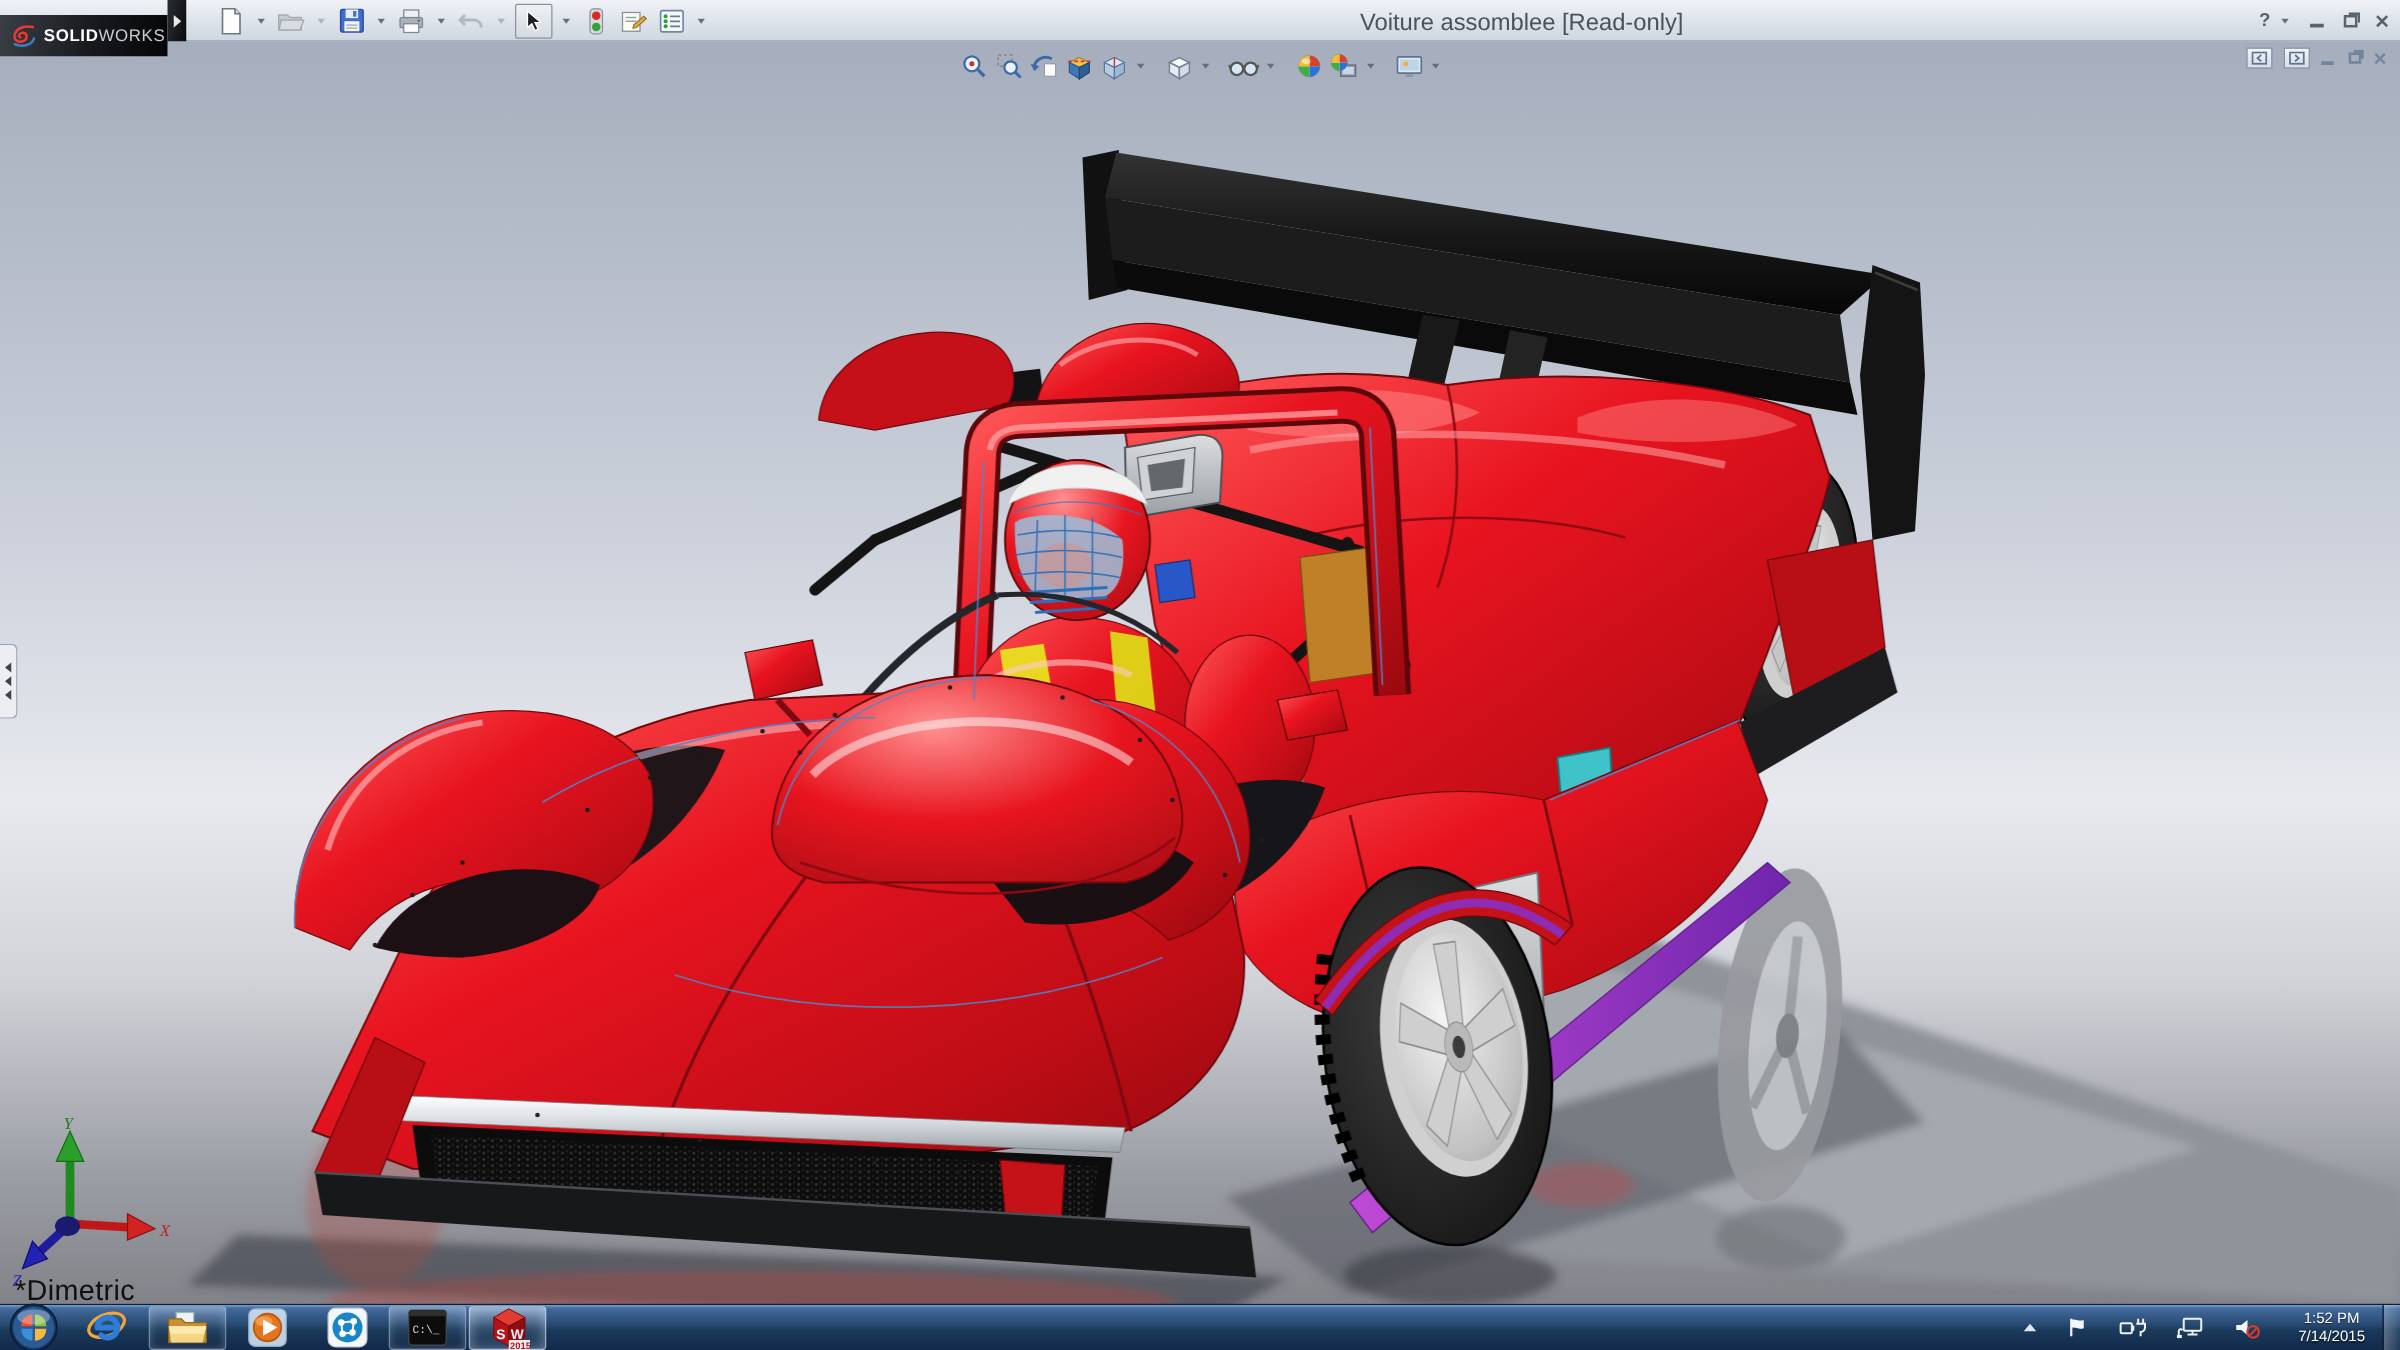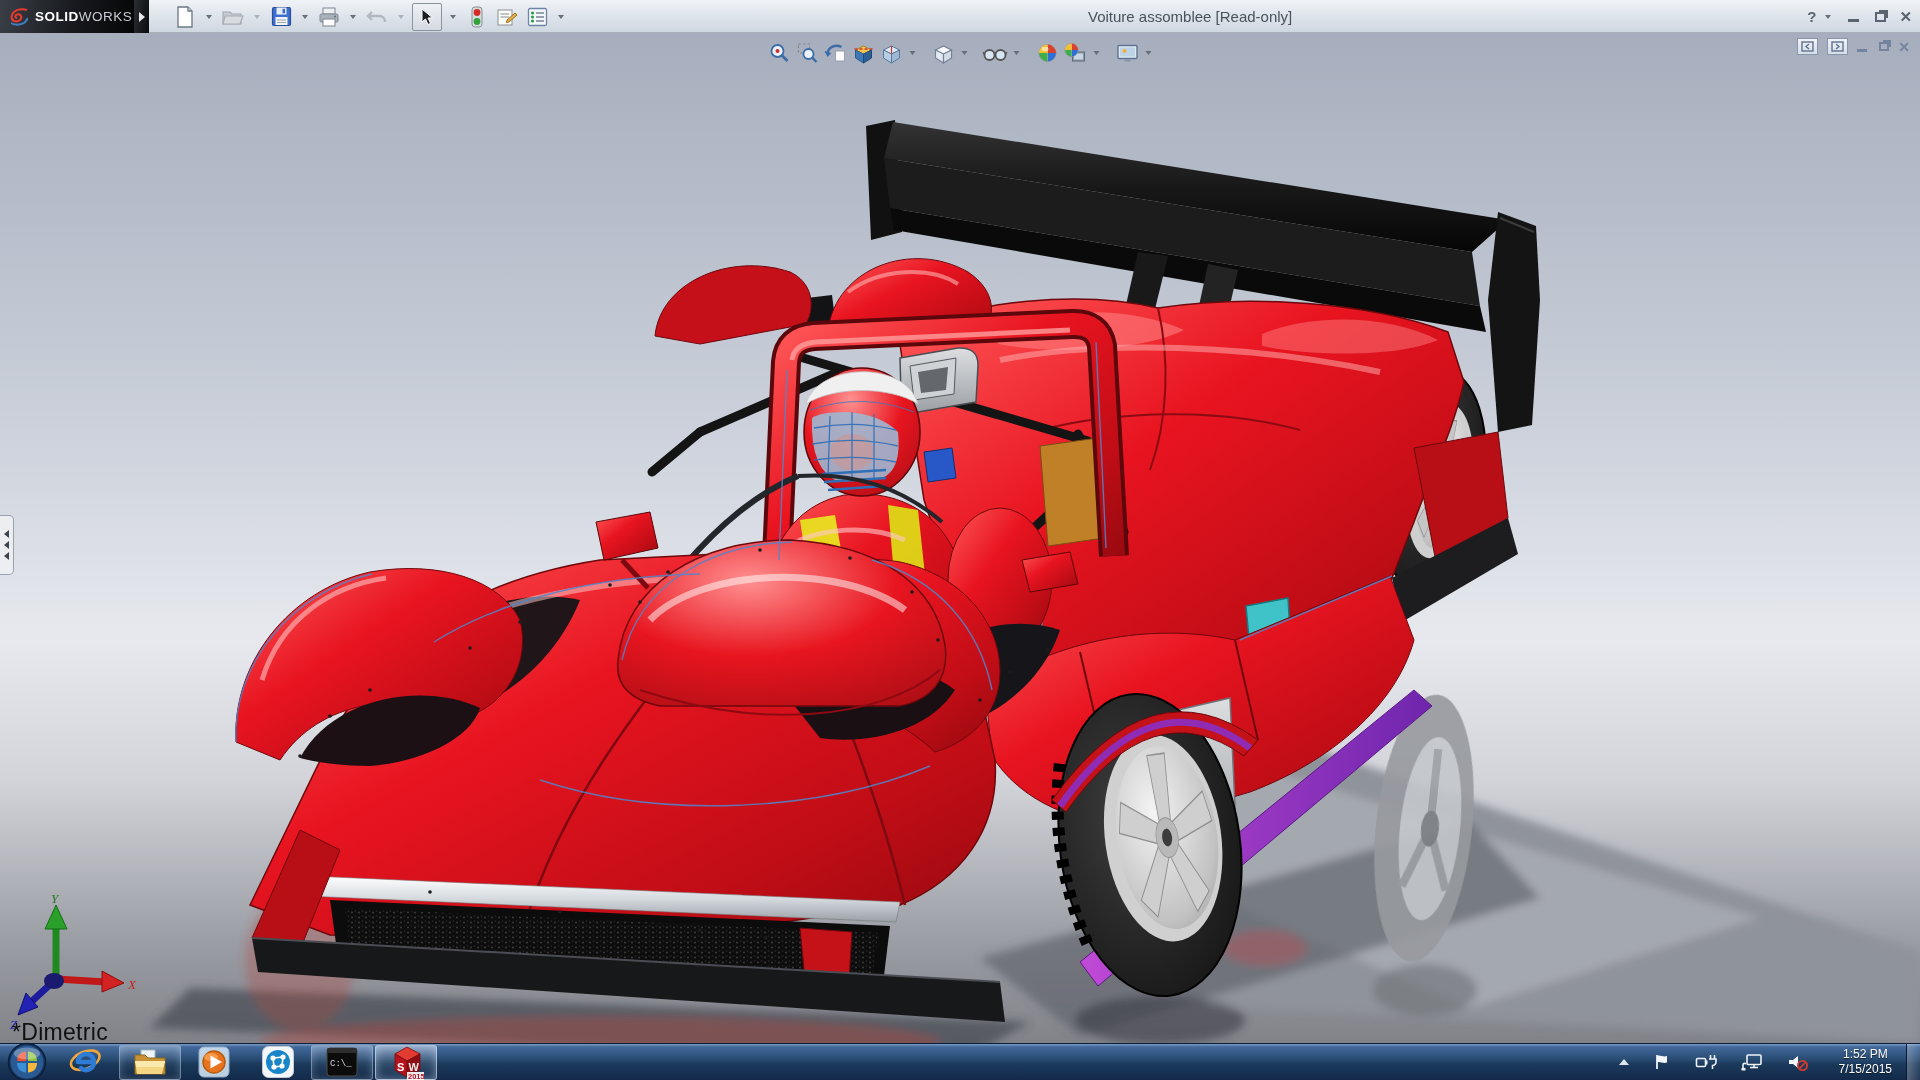--- a/index.html
+++ b/index.html
@@ -2,37 +2,37 @@
 <html><head>
 <meta charset="utf-8">
 <style>
   * { margin:0; padding:0; box-sizing:border-box; }
   html,body { width:1920px; height:1080px; overflow:hidden; font-family:"Liberation Sans",sans-serif; background:#c7ccd4; }
   .app { position:relative; width:1920px; height:1080px; }
 
   
   .titlebar { position:absolute; top:0; left:0; width:1920px; height:33px;
     background:linear-gradient(#f0f3f7,#dde3ea 55%,#cfd7e0); border-bottom:1px solid #a8b0ba; z-index:30; }
-  .sw-logo { position:absolute; left:0; top:0; height:33px; width:134px;
+  .sw-logo { position:absolute; left:0; top:12px; height:33px; width:134px;
     background:linear-gradient(100deg,#3a3f46,#17191d 55%,#050607); display:flex; align-items:center; padding-left:8px; }
   .sw-glyph { width:22px; height:20px; margin-right:5px; }
   .sw-word { color:#fff; font-size:13.5px; letter-spacing:.5px; font-weight:bold; }
   .sw-word .lite { font-weight:normal; color:#c8cdd3; }
   .sw-flyout { position:absolute; left:134px; top:0; width:15px; height:33px;
     background:linear-gradient(100deg,#2a2e33,#0a0b0d); display:flex; align-items:center; justify-content:center; }
   .sw-flyout .tri { width:0; height:0; border-top:5px solid transparent; border-bottom:5px solid transparent; border-left:6px solid #e8eaec; }
 
   .qat { position:absolute; left:172px; top:0; height:33px; display:flex; align-items:center; gap:4px; }
   .tool { width:26px; height:26px; display:flex; align-items:center; justify-content:center; border-radius:2px; }
   .tool.boxed { border:1px solid #8b939d; background:linear-gradient(#eef1f4,#d4dae1); width:30px; height:28px; }
   .dd { width:14px; height:26px; display:flex; align-items:center; justify-content:center; }
   .dd i { width:0; height:0; border-left:3.5px solid transparent; border-right:3.5px solid transparent; border-top:4.5px solid #6b7076; }
   .dd.dis i { border-top-color:#adb3ba; }
 
-  .win-title { position:absolute; left:1088px; top:8px; font-size:15px; color:#4a525c; white-space:nowrap; }
+  .win-title { position:absolute; left:1088px; top:8px; font-size:19px; color:#4a525c; white-space:nowrap; }
   .win-ctrls { position:absolute; right:8px; top:0; height:33px; display:flex; align-items:center; gap:13px; color:#5a6470; }
   .help-q { font-size:15px; font-weight:bold; color:#5a6470; }
   .glyph-min { width:11px; height:3px; background:#5a6470; margin-top:8px; }
   .glyph-rest { width:11px; height:10px; border:2px solid #5a6470; box-shadow:3px -3px 0 -1px #5a6470; margin-left:3px; }
   .glyph-x { font-size:15px; font-weight:bold; color:#5a6470; }
 
   
   .viewport { position:absolute; top:33px; left:0; width:1920px; height:1010px;
     background:linear-gradient(180deg,#a6aebd 0%,#b5bcc9 16%,#cdd2dc 40%,#e7e9ee 60%,#d2d4da 74%,#9b9da4 90%,#818389 100%); }
   .headsup { position:absolute; top:8px; left:50%; transform:translateX(-50%); display:flex; align-items:center; gap:3px; z-index:5; }
@@ -749,19 +749,19 @@
         <path d="M2,16 L2,12 C2,10 4,10 5,11" fill="none" stroke="#eef2f6" stroke-width="1.6"></path>
         <rect x="0.5" y="15" width="4" height="2.5" fill="#eef2f6"></rect>
       </svg>
       <svg width="22" height="19" viewBox="0 0 22 19">
         <polygon points="2,7 6,7 11,3 11,15 6,11 2,11" fill="#f4f7fa"></polygon>
         <circle cx="15.5" cy="12.5" r="4.6" fill="none" stroke="#d43a2e" stroke-width="1.8"></circle>
         <line x1="12.4" y1="15.6" x2="18.6" y2="9.4" stroke="#d43a2e" stroke-width="1.8"></line>
       </svg>
       <div class="clock">
         <div>1:52 PM</div>
-        <div>7/15/2015</div>
+        <div>7/14/2015</div>
       </div>
     </div>
     <div class="show-desktop"></div>
   </div>
 
 </div>
 
 </body></html>

